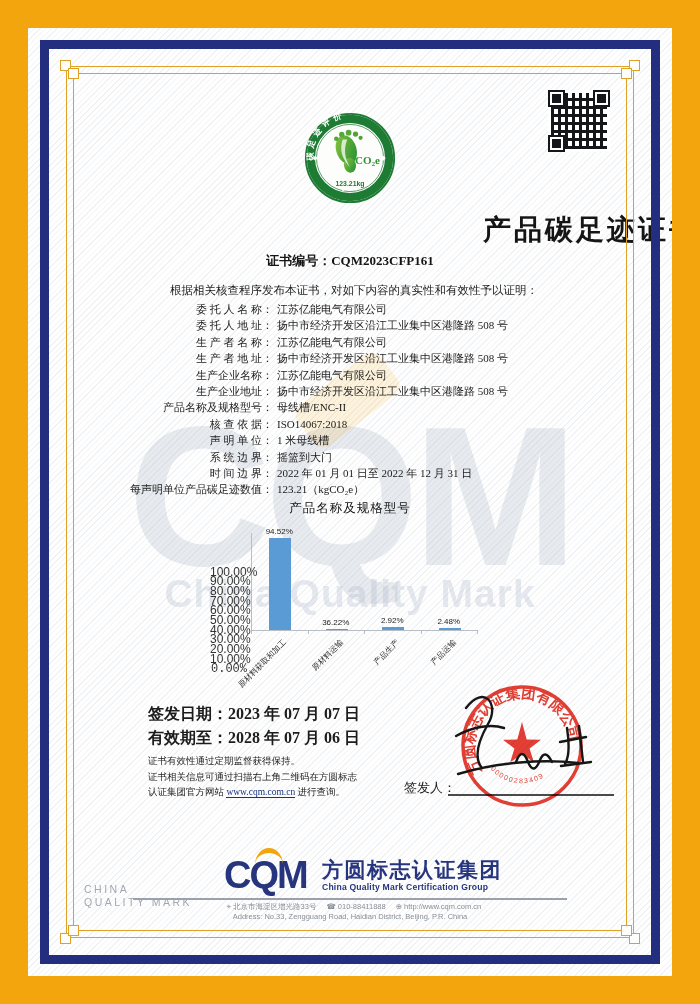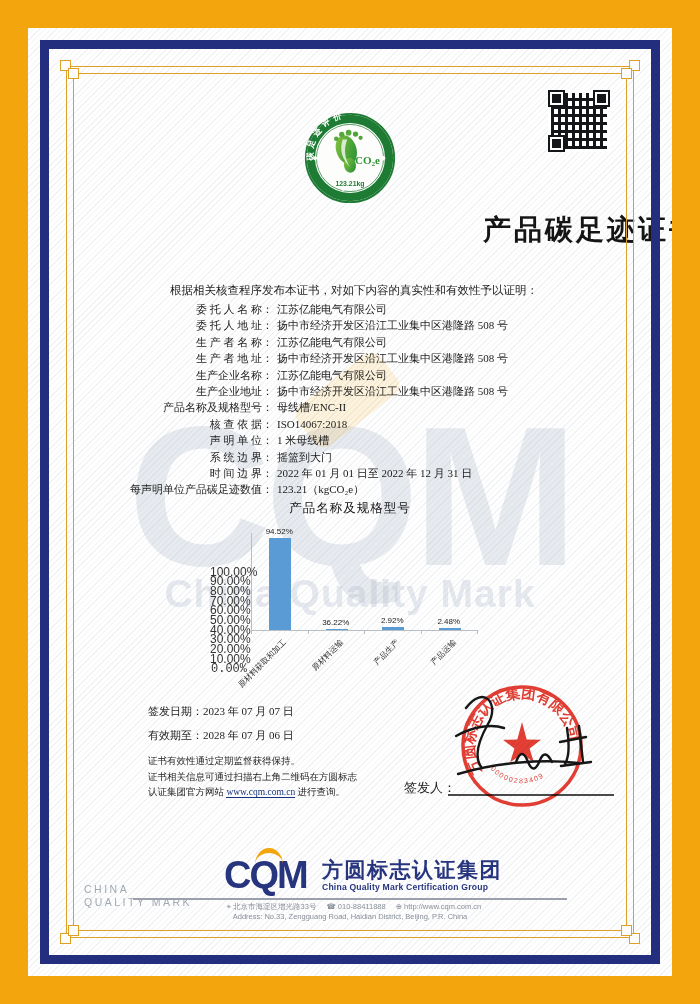--- a/index.html
+++ b/index.html
@@ -49,21 +49,21 @@
     font-family:"Liberation Sans","DejaVu Sans",sans-serif;}
   .plot{position:absolute;left:41px;top:14px;width:226px;height:97px;
     border-left:1px solid #b9bec5;border-bottom:1px solid #b9bec5;}
   .ytick{position:absolute;left:0;width:37px;text-align:right;font-size:12px;color:#333;margin-top:36px;}
   .bar{position:absolute;bottom:0;width:22px;background:#5B9BD5;}
   .dlabel{position:absolute;width:52px;text-align:center;font-size:8px;color:#222;}
   .xtick{position:absolute;width:1px;height:4px;background:#b9bec5;top:111px;}
   .xlabel{position:absolute;width:104px;text-align:right;font-size:8px;color:#333;white-space:nowrap;
     transform-origin:100% 0;transform:rotate(-45deg);}
   
-  .dateline{position:absolute;left:148px;font-size:11px;font-weight:400;color:#1c1c1c;z-index:2;text-align:right;}
+  .dateline{position:absolute;left:148px;font-size:16px;font-weight:700;color:#1c1c1c;z-index:2;text-align:right;}
   .notes{position:absolute;left:148px;top:754px;font-size:9.5px;line-height:15.5px;color:#222;z-index:2;}
   .note-link{color:#16327e;border-bottom:1px solid #16327e;cursor:pointer;}
   .signer{position:absolute;left:404px;top:779px;font-size:13px;color:#1c1c1c;z-index:2;}
   .sign-underline{position:absolute;left:448px;top:794px;width:166px;height:1.5px;background:#4a4a4a;z-index:2;}
   .stamp{position:absolute;left:452px;top:676px;width:140px;height:140px;z-index:3;opacity:0.9;
     mix-blend-mode:multiply;}
   .signature{position:absolute;left:428px;top:666px;width:195px;height:135px;z-index:4;}
   
   .cqm-logo{position:absolute;left:224px;top:854px;font-family:"Liberation Sans","DejaVu Sans",sans-serif;
     font-size:38px;font-weight:900;letter-spacing:-2px;color:#27357E;z-index:2;}
@@ -126,20 +126,23 @@
       <circle cx="48.5" cy="22.5" r="3.1" fill="#55A83A"></circle>
       <circle cx="56" cy="24" r="2.9" fill="#4FA338"></circle>
       <circle cx="61.5" cy="28" r="2.3" fill="#4FA338"></circle>
       <path d="M 42,30 C 38,42 42,52 50,60 C 44,50 43,40 47,30 Z" fill="#fff" opacity="0.75"></path>
     </g>
     <text x="69" y="56" text-anchor="middle" font-size="12" fill="#2F9233" font-weight="bold">CO₂e</text>
     <text x="50" y="80" text-anchor="middle" font-size="7.5" font-weight="bold" fill="#1E7B33" font-family="Liberation Sans, DejaVu Sans, sans-serif">123.21kg</text>
   </svg>
 
   <div class="title">产品碳足迹证书</div>
+  <div class="certno">
+    <span>证书编号：</span><span>CQM2023CFP161</span>
+  </div>
 
   <div class="intro">根据相关核查程序发布本证书，对如下内容的真实性和有效性予以证明：</div>
   <div class="fields">
       <div class="frow">
         <span class="flabel">委 托 人 名 称：</span>
         <span class="fvalue">江苏亿能电气有限公司</span>
       </div>
       <div class="frow">
         <span class="flabel">委 托 人 地 址：</span>
         <span class="fvalue">扬中市经济开发区沿江工业集中区港隆路 508 号</span>

